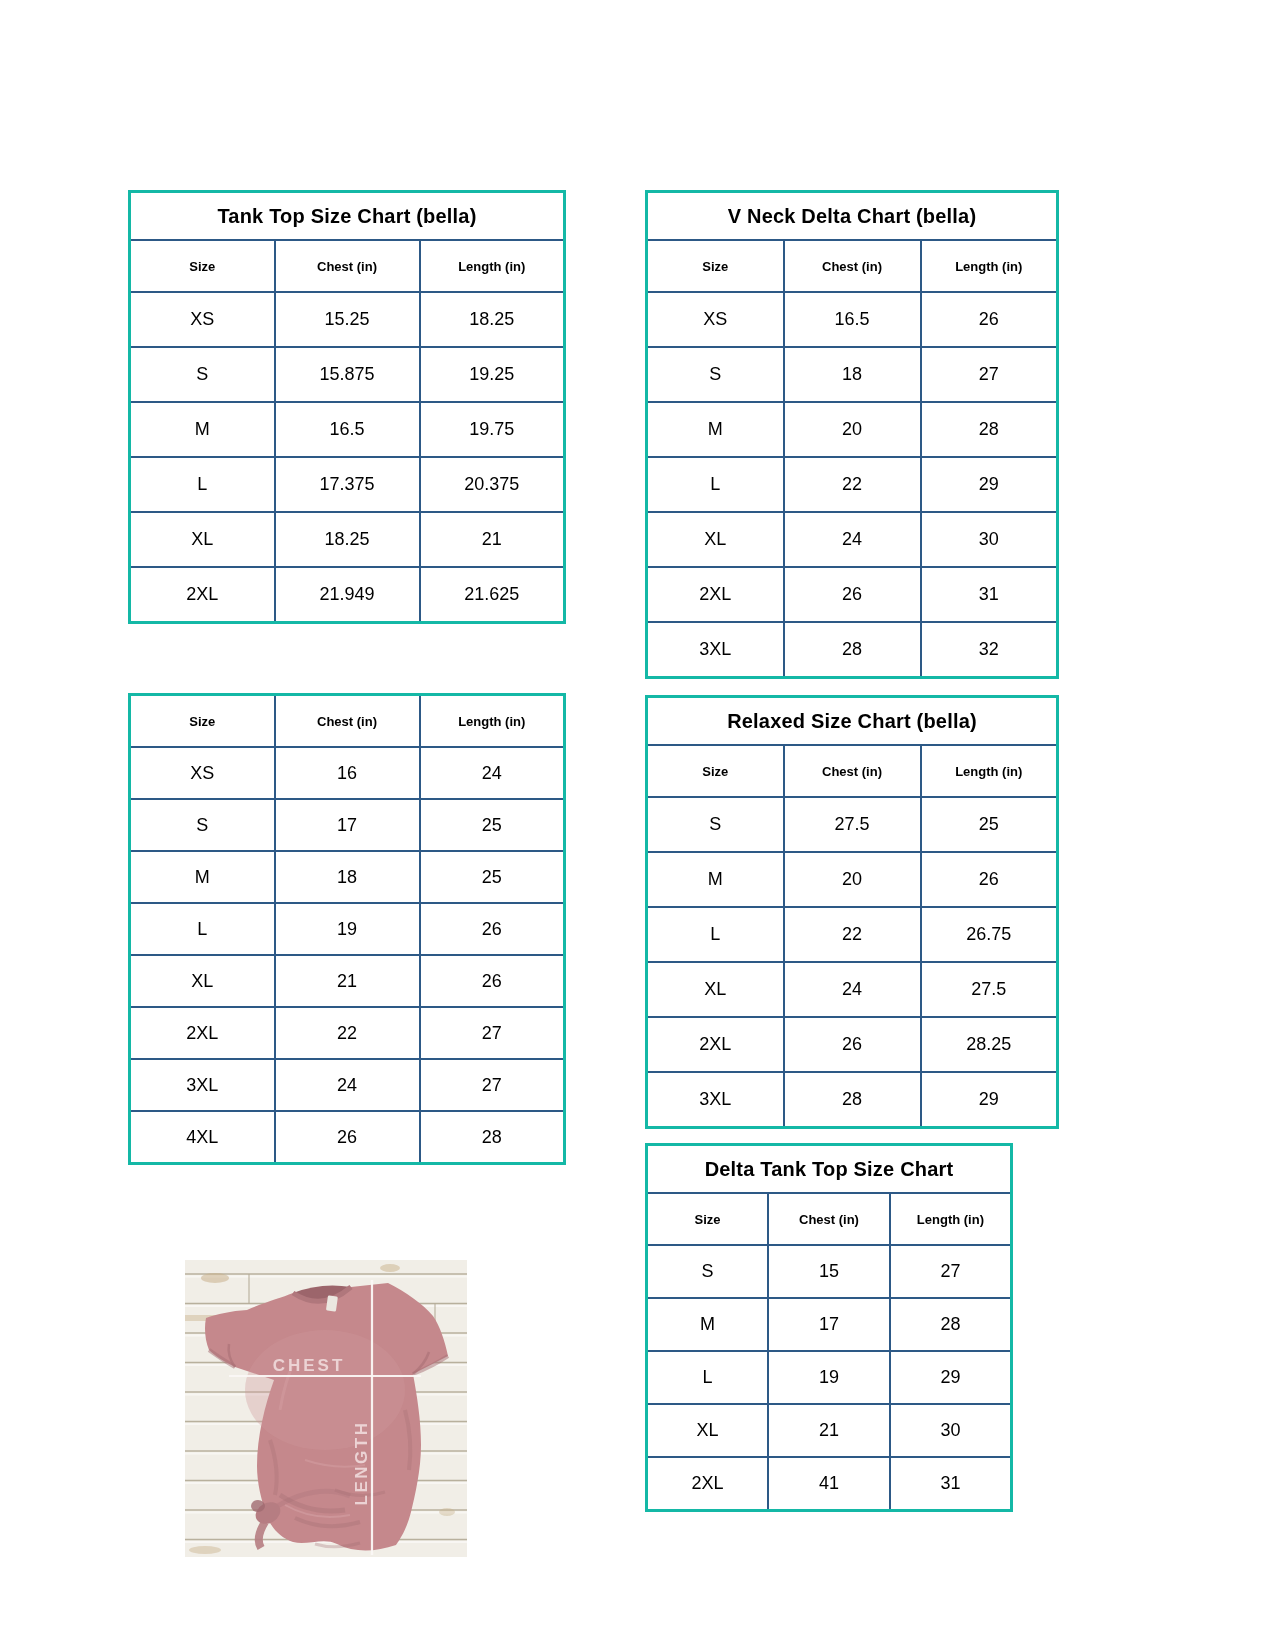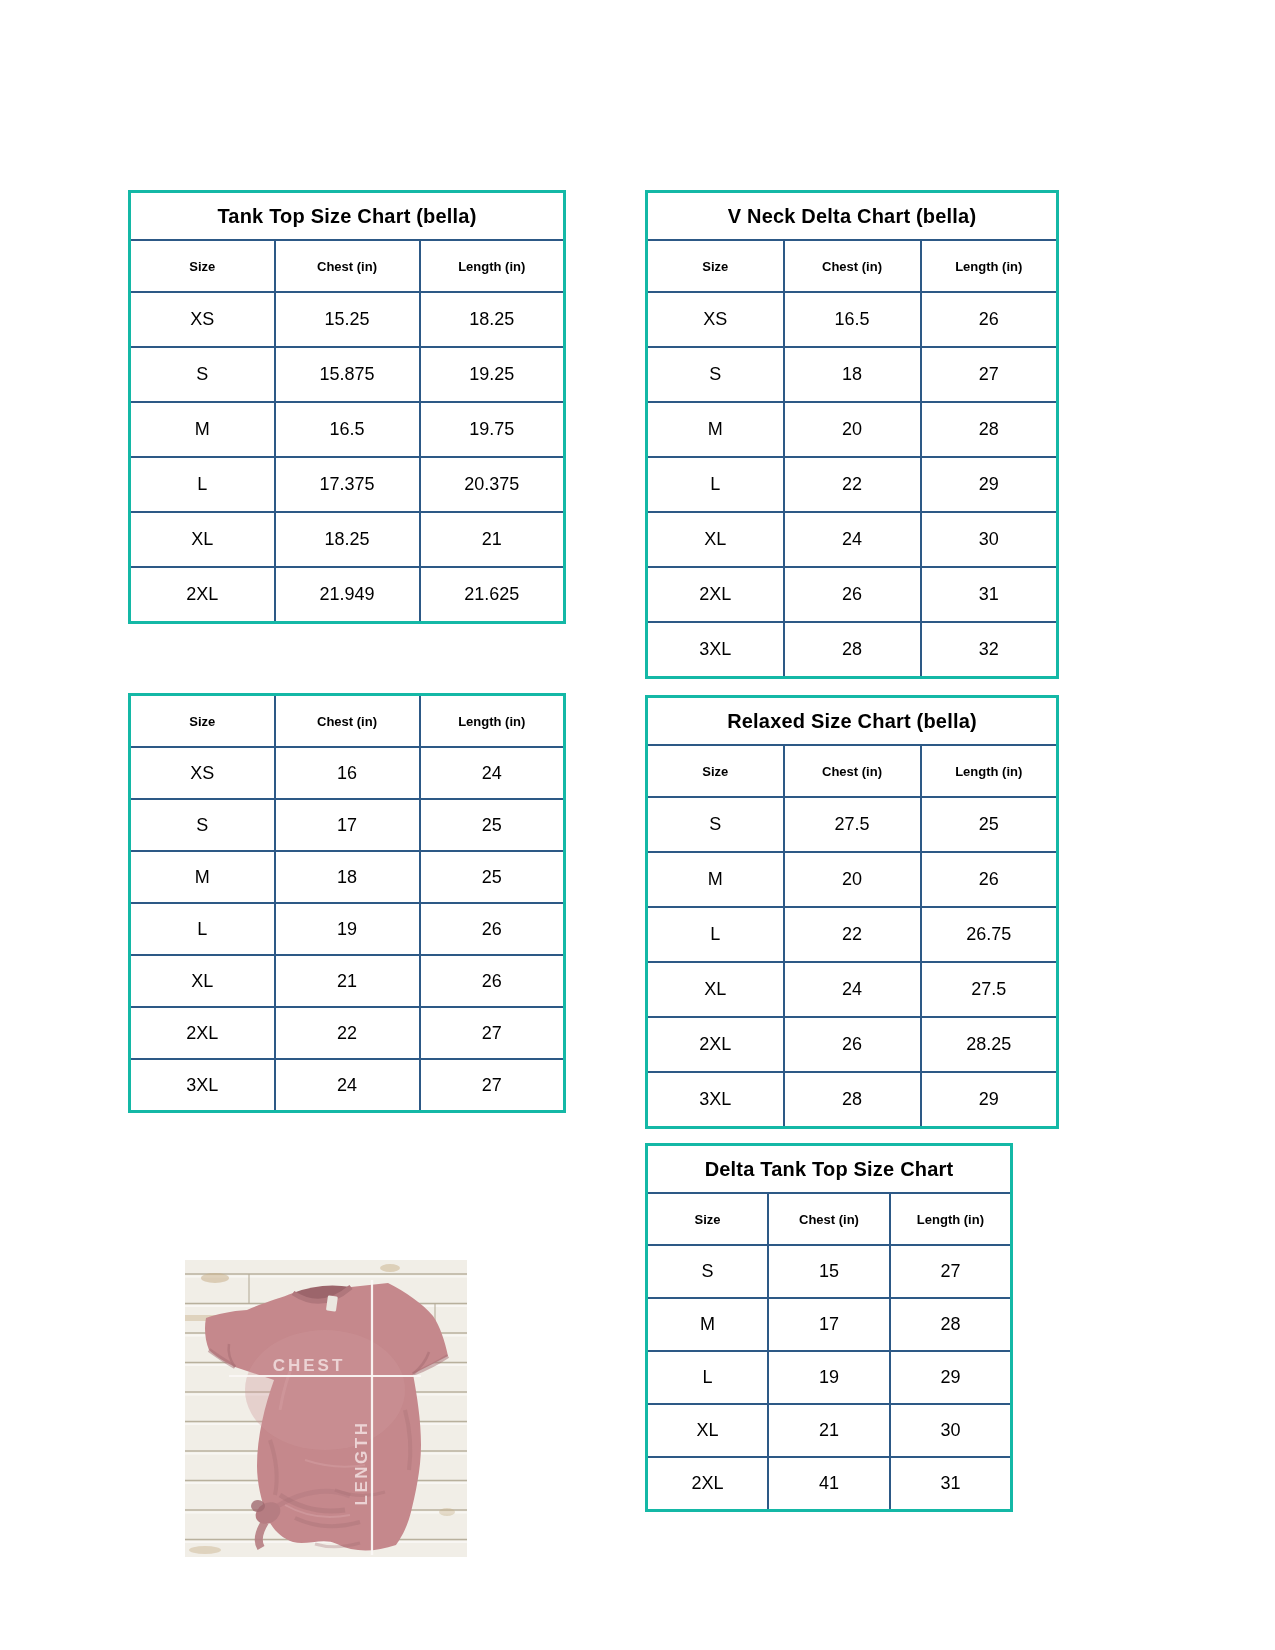--- a/index.html
+++ b/index.html
@@ -201,20 +201,25 @@
           </tr>
           <tr>
             <td>2XL</td>
             <td>22</td>
             <td>27</td>
           </tr>
           <tr>
             <td>3XL</td>
             <td>24</td>
             <td>27</td>
+          </tr>
+          <tr>
+            <td>4XL</td>
+            <td>26</td>
+            <td>28</td>
           </tr>
         </tbody>
       </table>
     </section>
 
   <section class="size-table" id="t4">
       <table class="sizes">
         <thead>
           <tr class="title-row">
             <th colspan="3">Relaxed Size Chart (bella)</th>

